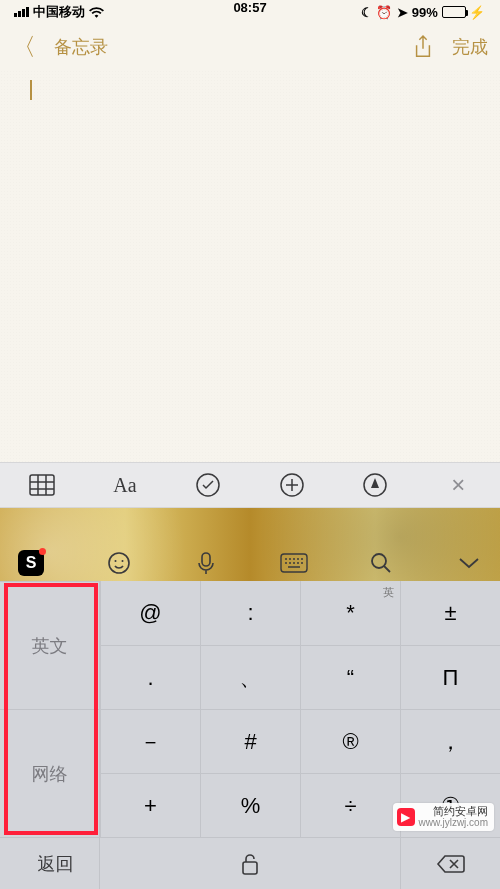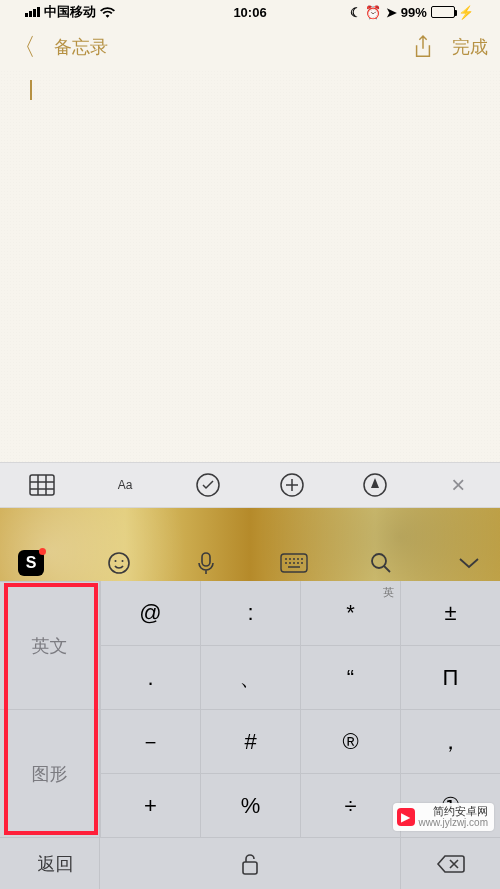--- a/index.html
+++ b/index.html
@@ -1,20 +1,20 @@
 <!DOCTYPE html>
 <html><head>
 <meta charset="utf-8">
 <style>
   * { box-sizing: border-box; margin: 0; padding: 0; }
   html, body { width: 500px; height: 889px; font-family: -apple-system, "Helvetica Neue", Arial, sans-serif; overflow: hidden; }
   body { background: #f7f4ed; display: flex; flex-direction: column; }
 
   
-  .status-bar { height: 24px; display: flex; align-items: center; justify-content: space-between; padding: 0 25px; font-size: 13px; font-weight: 600; color: #000; gap: 43px; }
+  .status-bar { height: 24px; display: flex; justify-content: space-between; padding: 0 14px; font-size: 13px; font-weight: 600; color: #000; gap: 43px; }
   .status-left, .status-right { display: flex; align-items: center; gap: 4px; }
   .status-center { position: absolute; left: 50%; transform: translateX(-50%); }
   .signal-bars { display: inline-flex; align-items: flex-end; gap: 1px; }
   .signal-bars span { width: 3px; background: #000; display: inline-block; }
   .signal-bars span:nth-child(1){height:4px} .signal-bars span:nth-child(2){height:6px}
   .signal-bars span:nth-child(3){height:8px} .signal-bars span:nth-child(4){height:10px}
   .battery { width: 24px; height: 12px; border: 1px solid #000; border-radius: 2px; position: relative; }
   .battery::after { content:""; position:absolute; right:-3px; top:3px; width:2px; height:6px; background:#000; border-radius:0 1px 1px 0;}
   .battery-fill { height:100%; width:90%; background:#37c759; border-radius:1px;}
 
@@ -26,21 +26,21 @@
   .chev-left { font-size: 24px; line-height: 1; font-weight: 300; }
   .share-icon svg { stroke: #b69143; }
 
   
   .note-body { flex: 0 0 auto; height: 392px; background: #f7f4ed; background-image: radial-gradient(rgba(0,0,0,0.015) 0.5px, transparent 0.5px); background-size: 3px 3px; position: relative; }
   .cursor { position:absolute; left:30px; top:10px; width:2px; height:20px; background:#b69143; }
 
   
   .notes-toolbar { height: 46px; background: #e9e9eb; border-top: 1px solid #d6d6d8; border-bottom: 1px solid #d6d6d8; display:flex; align-items:center; justify-content:space-around; color:#3a3a3c; }
   .notes-toolbar .tb { width: 30px; height: 30px; display:flex; align-items:center; justify-content:center; }
-  .aa { font-family: Liberation Sans, sans-serif; font-size: 12px; }
+  .aa { font-family: Liberation Serif, serif; font-size: 20px; }
   .close-x { font-size: 24px; color: #8e8e93; font-weight: 300; }
 
   
   .kbd-img { height: 73px; background: linear-gradient(90deg,#c9a23b,#e0c96f 25%,#b58a2a 50%,#e4d07a 75%,#c7a84a); position:relative; }
   .kbd-img::before{content:"";position:absolute;inset:0;background:radial-gradient(circle at 10% 60%,rgba(255,255,255,.35),transparent 30%),radial-gradient(circle at 80% 40%,rgba(0,0,0,.18),transparent 35%);}
 
   
   .ime-top { height: 36px; display:flex; align-items:center; justify-content:space-between; padding:0 14px; position:relative; margin-top:-36px; }
   .ime-top .ico { width:34px; height:34px; display:flex; align-items:center; justify-content:center; color:#3a3a3c; }
   .sogou { width:26px; height:26px; background:#000; border-radius:6px; color:#fff; display:flex; align-items:center; justify-content:center; font-weight:700; font-size:16px; position:relative;}
@@ -82,21 +82,21 @@
         <span></span>
         <span></span>
       </span>
     <span>中国移动</span>
     <span>
       <svg width="15" height="12" viewBox="0 0 24 18">
           <path d="M12 18l-3-3a4 4 0 016 0l-3 3zm-6-6l-2-2a12 12 0 0116 0l-2 2a9 9 0 00-12 0zm-4-4L0 6a18 18 0 0124 0l-2 2a15 15 0 00-20 0z" fill="#000"></path>
         </svg>
     </span>
   </div>
-  <div class="status-center">10:06</div>
+  <div class="status-center">08:57</div>
   <div class="status-right">
     <span>☾</span>
     <span>⏰</span>
     <span>➤</span>
     <span>99%</span>
     <span class="battery"><span class="battery-fill"></span></span>
     <span>⚡</span>
   </div>
 </div>
 
@@ -185,21 +185,21 @@
         <path d="M2 3l9 8 9-8"></path>
       </svg>
   </div>
 </div>
 
 <div class="kbd">
   <div class="kbd-rows">
     <div class="kbd-side">
       <div class="side-outline"></div>
       <div class="cat">英文</div>
-      <div class="cat">图形</div>
+      <div class="cat">网络</div>
     </div>
     <div class="kbd-main">
       <div class="key">
           <span>@</span>
         </div>
       <div class="key">
           <span>:</span>
         </div>
       <div class="key">
           <span>*</span>

